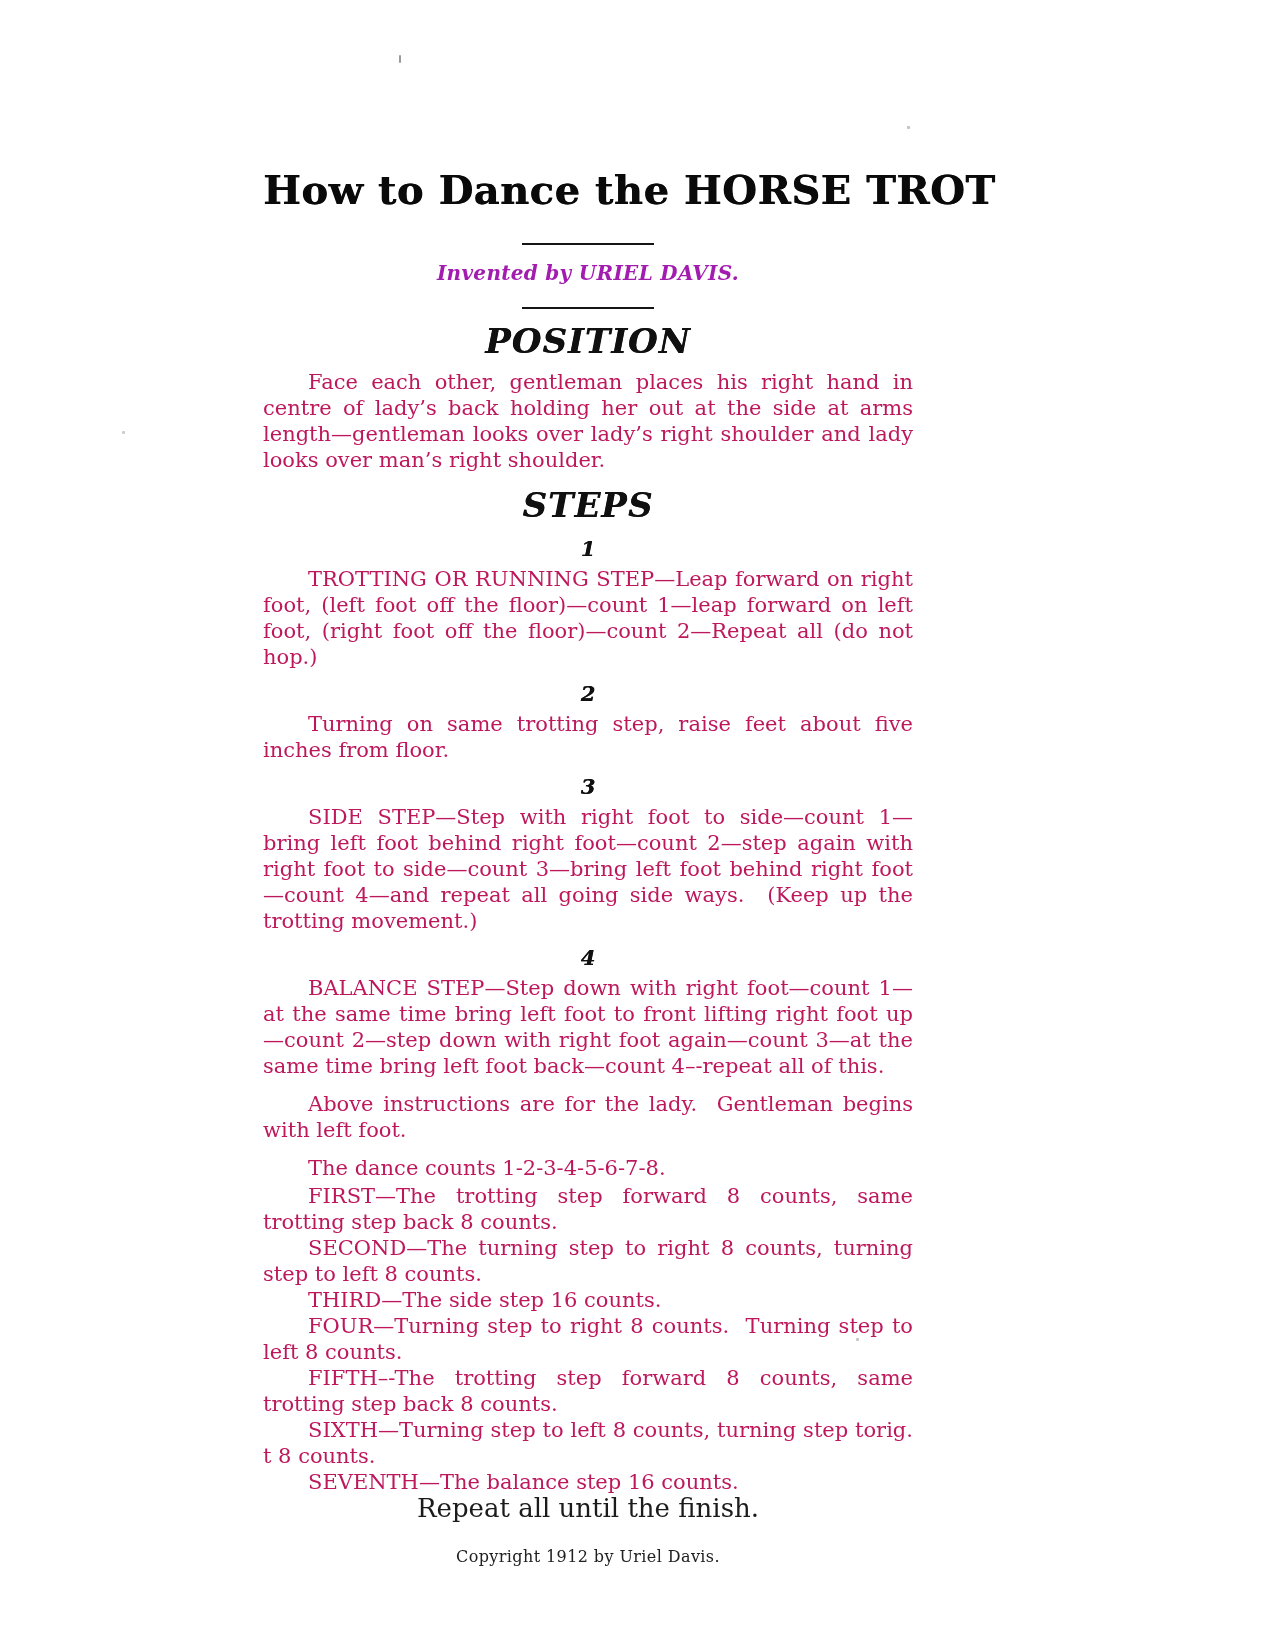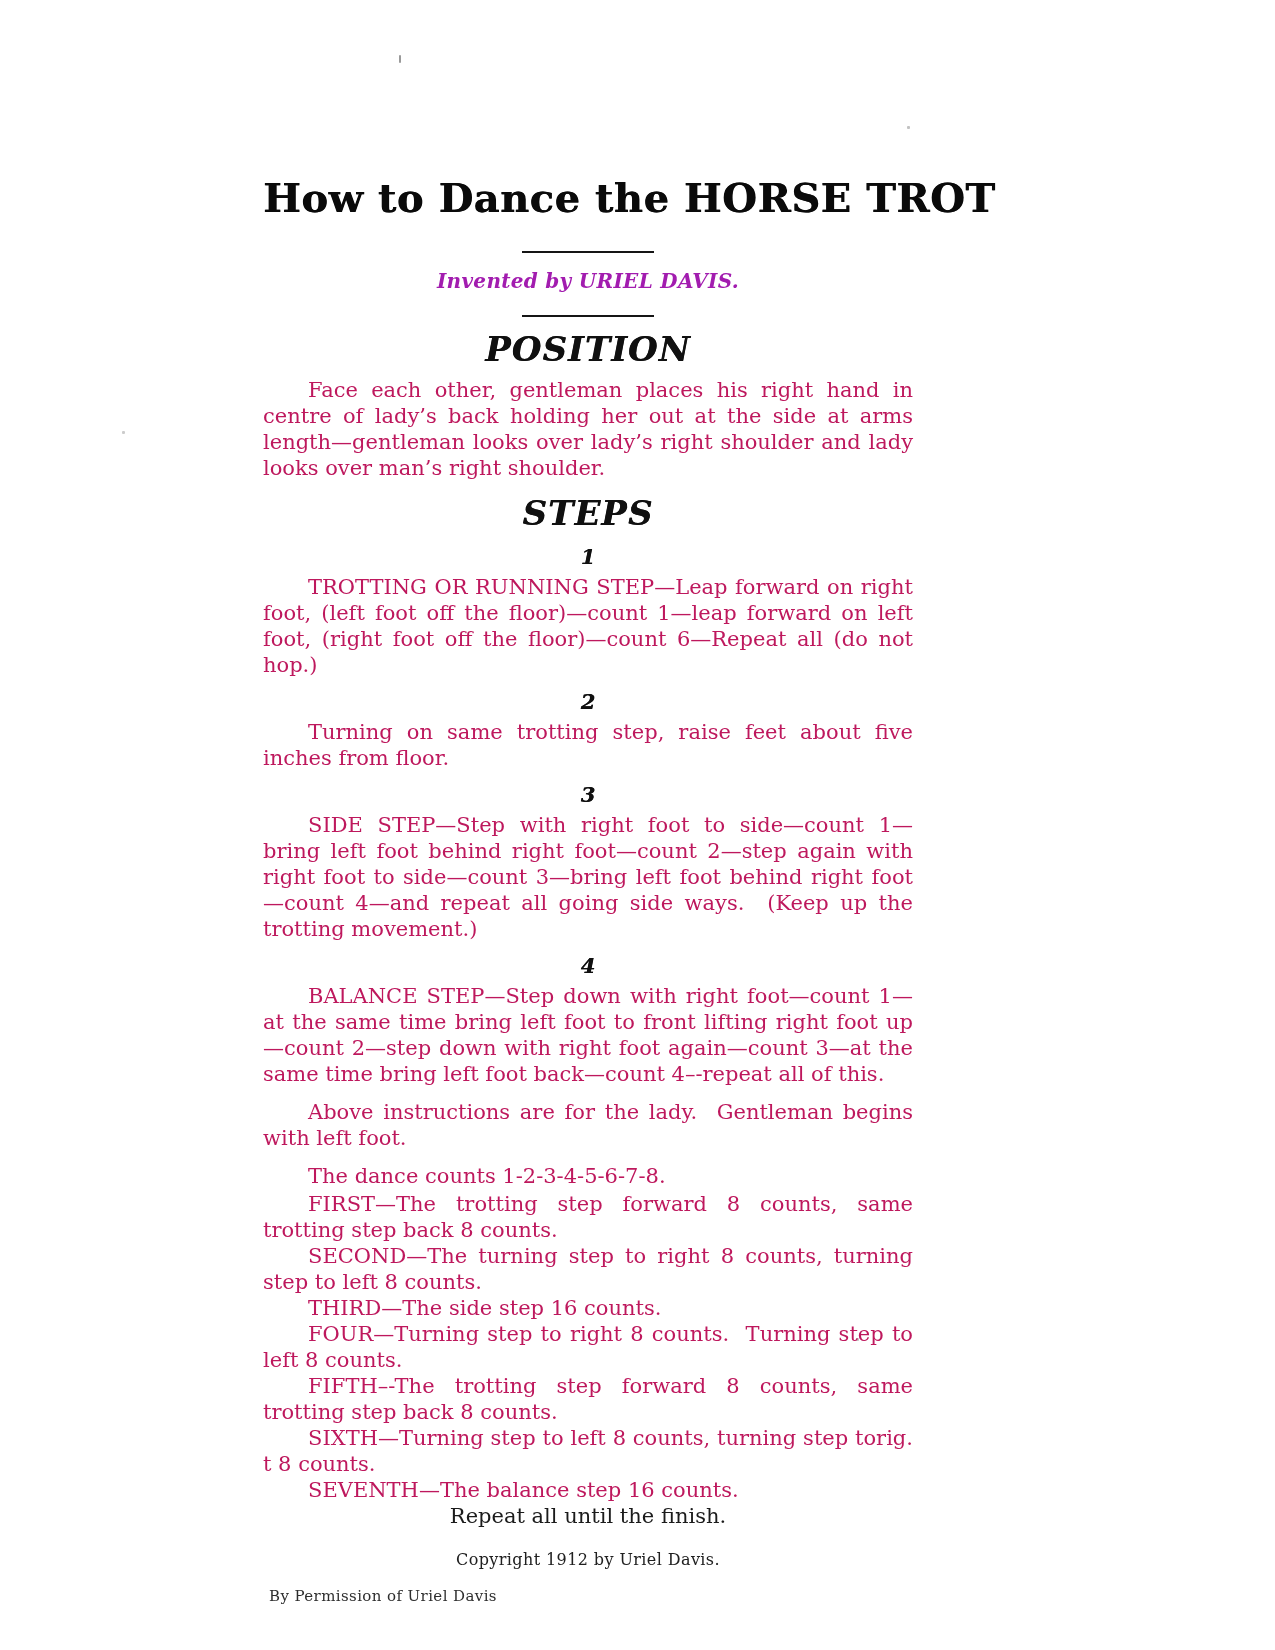--- a/index.html
+++ b/index.html
@@ -5,21 +5,21 @@
   html,body{margin:0;padding:0;}
   body{
     width:1275px;height:1650px;
     background:#ffffff;
     font-family:"DejaVu Serif","Liberation Serif",serif;
     position:relative;
     overflow:hidden;
   }
   .page{position:absolute;inset:0;background:#ffffff;}
   .content{
-    position:absolute;left:263px;top:174px;width:650px;
+    position:absolute;left:263px;top:166px;width:650px;
     color:#1b1b1b;
   }
   .title{
     font-size:40px;font-weight:bold;text-align:center;
     color:#0a0a0a;white-space:nowrap;letter-spacing:0.5px;
     text-shadow:0.5px 0 0 currentColor;
   }
   .rule{width:132px;height:2px;background:#151515;margin:30px auto 0;}
   .rule-2{margin-top:22px;}
   .byline{
@@ -39,21 +39,21 @@
   }
   .step-number{
     text-align:center;font-weight:bold;font-style:italic;
     font-size:21px;color:#101010;margin:11px 0 5px;
     text-shadow:0.3px 0 0 currentColor;
   }
   .note{margin-top:12px;}
   .seq{margin-top:0;}
   .seq-first{margin-top:2px;}
   .closing{
-    font-size:21px;line-height:26px;text-align:center;margin-top:0;
+    font-size:26px;line-height:26px;text-align:center;margin-top:0;
   }
   .copyright{
     text-align:center;font-size:16px;margin-top:9px;color:#202020;
     letter-spacing:0.4px;
   }
   .permission{
     font-size:15px;margin-top:18px;margin-left:6px;color:#2d2d2d;
     letter-spacing:0.4px;
   }
   .speck{position:absolute;background:#aaaaaa;border-radius:1px;}
@@ -82,21 +82,21 @@
 
     <div class="rule rule-2"></div>
 
     <div class="section-heading">POSITION</div>
 
     <p class="para">Face each other, gentleman places his right hand in centre of lady’s back holding her out at the side at arms length—gentleman looks over lady’s right shoulder and lady looks over man’s right shoulder.</p>
 
     <div class="section-heading">STEPS</div>
 
     <div class="step-number">1</div>
-    <p class="para">TROTTING OR RUNNING STEP—Leap forward on right foot, (left foot off the floor)—count 1—leap forward on left foot, (right foot off the floor)—count 6—Repeat all (do not hop.)</p>
+    <p class="para">TROTTING OR RUNNING STEP—Leap forward on right foot, (left foot off the floor)—count 1—leap forward on left foot, (right foot off the floor)—count 2—Repeat all (do not hop.)</p>
 
     <div class="step-number">2</div>
     <p class="para">Turning on same trotting step, raise feet about five inches from floor.</p>
 
     <div class="step-number">3</div>
     <p class="para">SIDE STEP—Step with right foot to side—count 1—bring left foot behind right foot—count 2—step again with right foot to side—count 3—bring left foot behind right foot—count 4—and repeat all going side ways.&nbsp; (Keep up the trotting movement.)</p>
 
     <div class="step-number">4</div>
     <p class="para">BALANCE STEP—Step down with right foot—count 1—at the same time bring left foot to front lifting right foot up—count 2—step down with right foot again—count 3—at the same time bring left foot back—count 4–-repeat all of this.</p>
 
@@ -109,16 +109,15 @@
     <p class="para seq">THIRD—The side step 16 counts.</p>
     <p class="para seq">FOUR—Turning step to right 8 counts.&nbsp; Turning step to left 8 counts.</p>
     <p class="para seq">FIFTH–-The trotting step forward 8 counts, same trotting step back 8 counts.</p>
     <p class="para seq">SIXTH—Turning step to left 8 counts, turning step torig. t 8 counts.</p>
     <p class="para seq">SEVENTH—The balance step 16 counts.</p>
 
     <p class="closing">Repeat all until the finish.</p>
 
     <div class="copyright">Copyright 1912 by Uriel Davis.</div>
 
-    <div class="permission">By Permission of Uriel Davis</div>
 
   </div>
 </div>
 
 </body></html>

